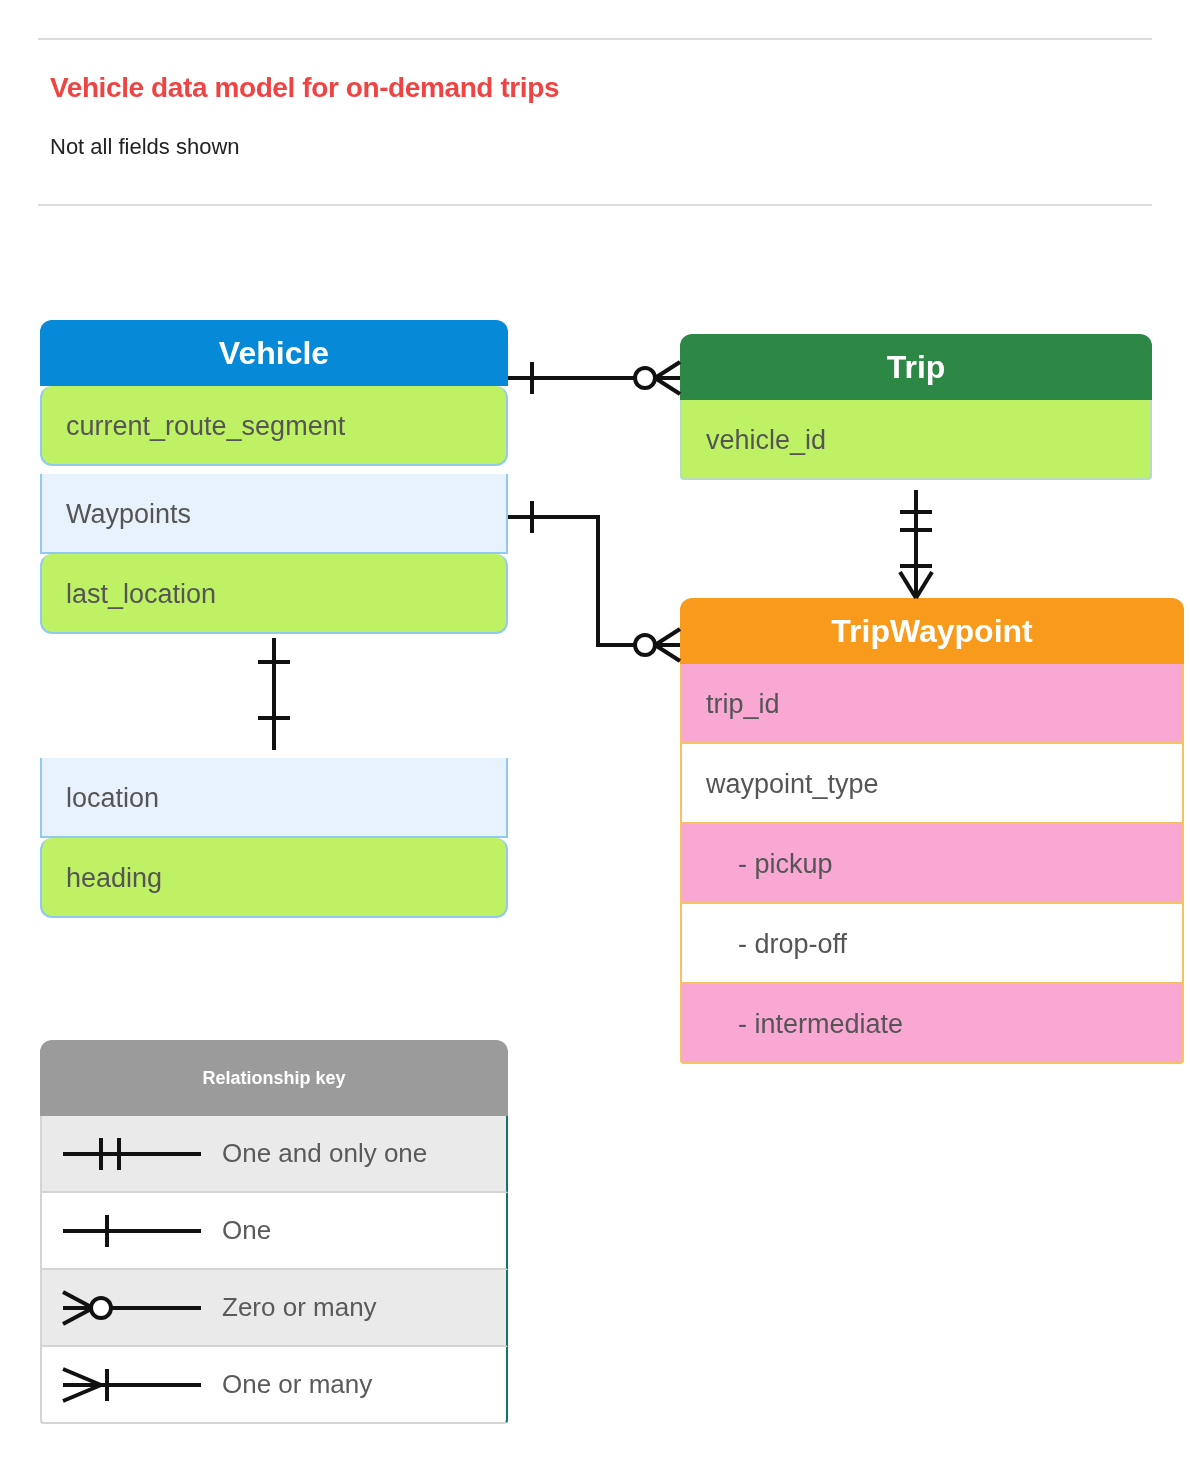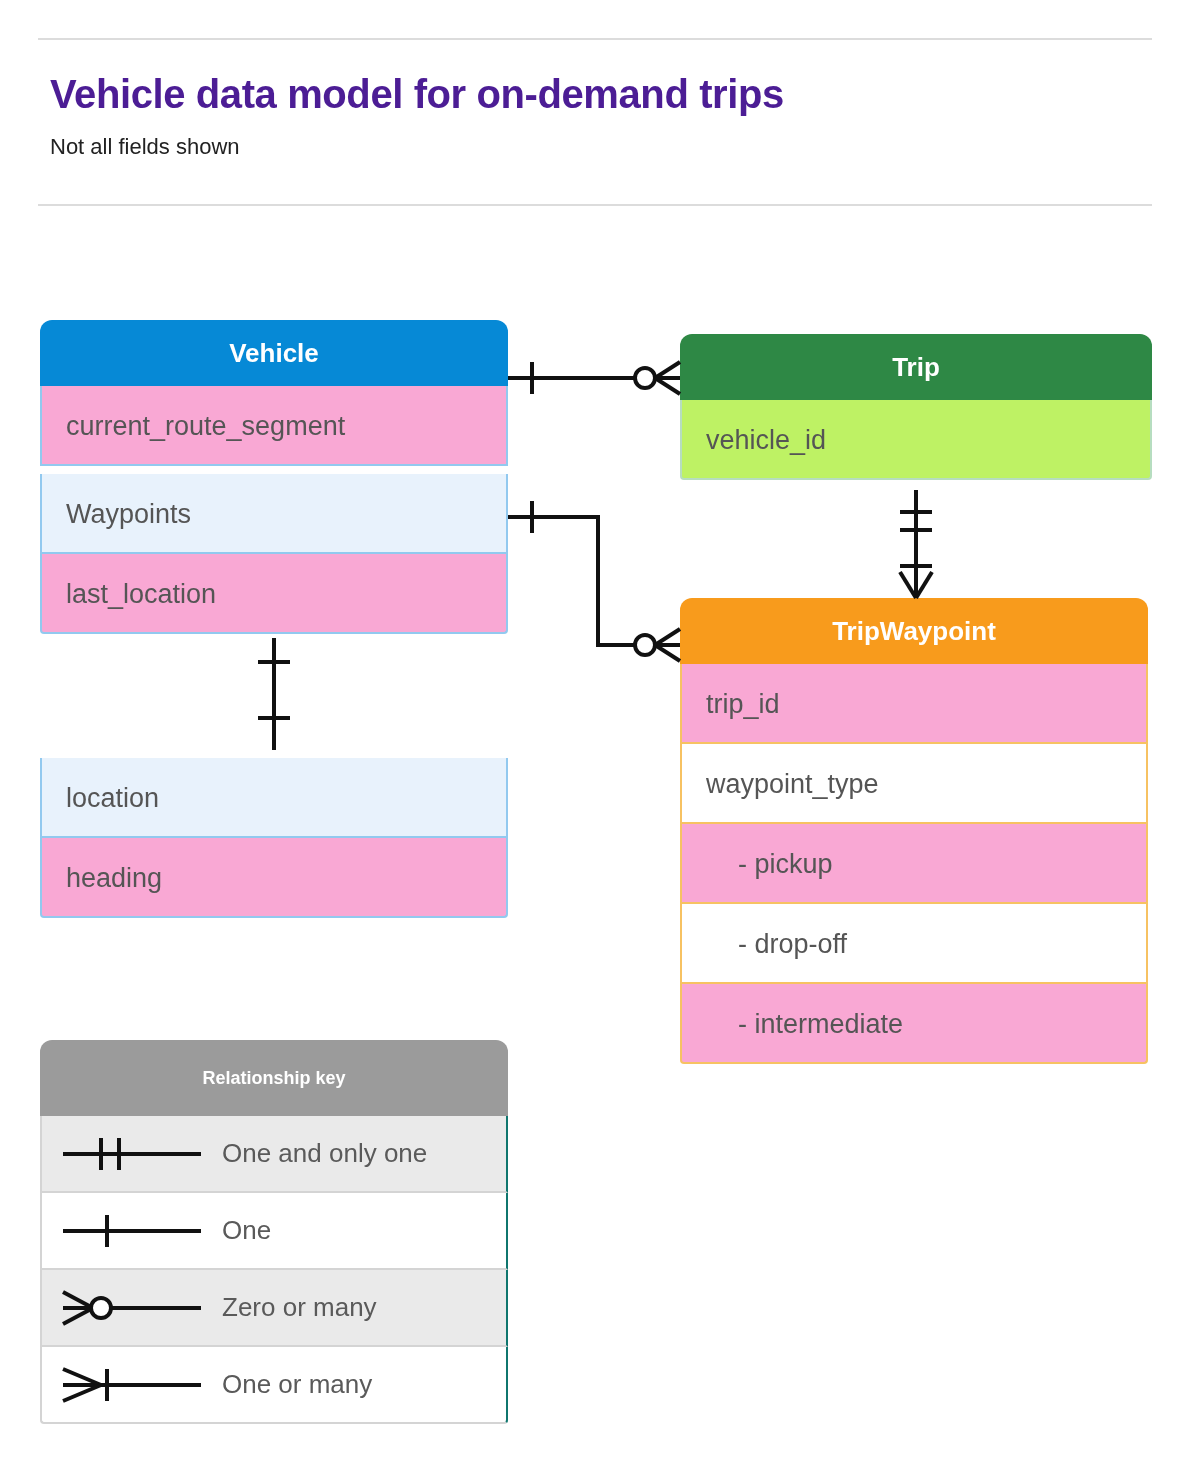--- a/index.html
+++ b/index.html
@@ -11,65 +11,65 @@
   }
   #root { position: relative; width: 1190px; height: 1480px; }
 
   
   .rule { position: absolute; left: 38px; width: 1114px; height: 2px; background: #dcdcdc; }
   #rule-top { top: 38px; }
   #rule-bottom { top: 204px; }
 
   #page-title {
     position: absolute; left: 50px; top: 72px;
-    font-size: 40px; font-weight: 700; color: #4c1d95;
+    font-size: 28px; font-weight: 700; color: #ef4444;
     letter-spacing: -0.4px; white-space: nowrap;
   }
   #page-subtitle {
     position: absolute; left: 50px; top: 134px;
     font-size: 22px; font-weight: 400; color: #222222; white-space: nowrap;
   }
 
   
   .entity { position: absolute; border-radius: 12px; }
   .entity .ehead {
     height: 66px; line-height: 66px; text-align: center;
-    font-size: 26px; font-weight: 700; color: #ffffff;
+    font-size: 32px; font-weight: 700; color: #ffffff;
     border-radius: 12px 12px 0 0;
   }
   .entity .erow {
     height: 80px; line-height: 80px;
     padding-left: 24px; font-size: 27px; color: #555555;
     border-left: 2px solid; border-right: 2px solid; border-bottom: 2px solid;
     white-space: nowrap; overflow: hidden;
   }
   .entity .erow:last-child { border-radius: 0 0 4px 4px; }
 
   
   .blue .ehead { background: #0689d6; }
   .blue .erow { border-color: #92c9ef; }
   .blue .erow.alt { background: #e8f2fc; margin-top: 8px; }
-  .blue .erow.plain { background: #f9a8d4; }
+  .blue .erow.plain { background: #bef264; border-radius: 12px; }
 
   
   .green .ehead { background: #2e8845; }
   .green .erow { border-color: #b6ddc0; }
   .green .erow.alt { background: #bef264; }
 
   
   .orange .ehead { background: #f89b1c; }
   .orange .erow { border-color: #f7c262; }
   .orange .erow.alt { background: #f9a8d4; }
   .orange .erow.plain { background: #ffffff; }
 
   
   #entity-vehicle          { left: 40px;  top: 320px; width: 468px; }
   #entity-vehiclelocation  { left: 40px;  top: 750px; width: 468px; }
   #entity-trip             { left: 680px; top: 334px; width: 472px; }
-  #entity-tripwaypoint     { left: 680px; top: 598px; width: 468px; }
+  #entity-tripwaypoint     { left: 680px; top: 598px; width: 504px; }
 
   
   .erow.indent { padding-left: 56px; }
 
   
   #legend { position: absolute; left: 40px; top: 1040px; width: 468px; border-radius: 12px; }
   #legend .lhead {
     height: 76px; line-height: 76px; text-align: center;
     background: #9b9b9b; color: #ffffff;
     font-size: 18px; font-weight: 700;

